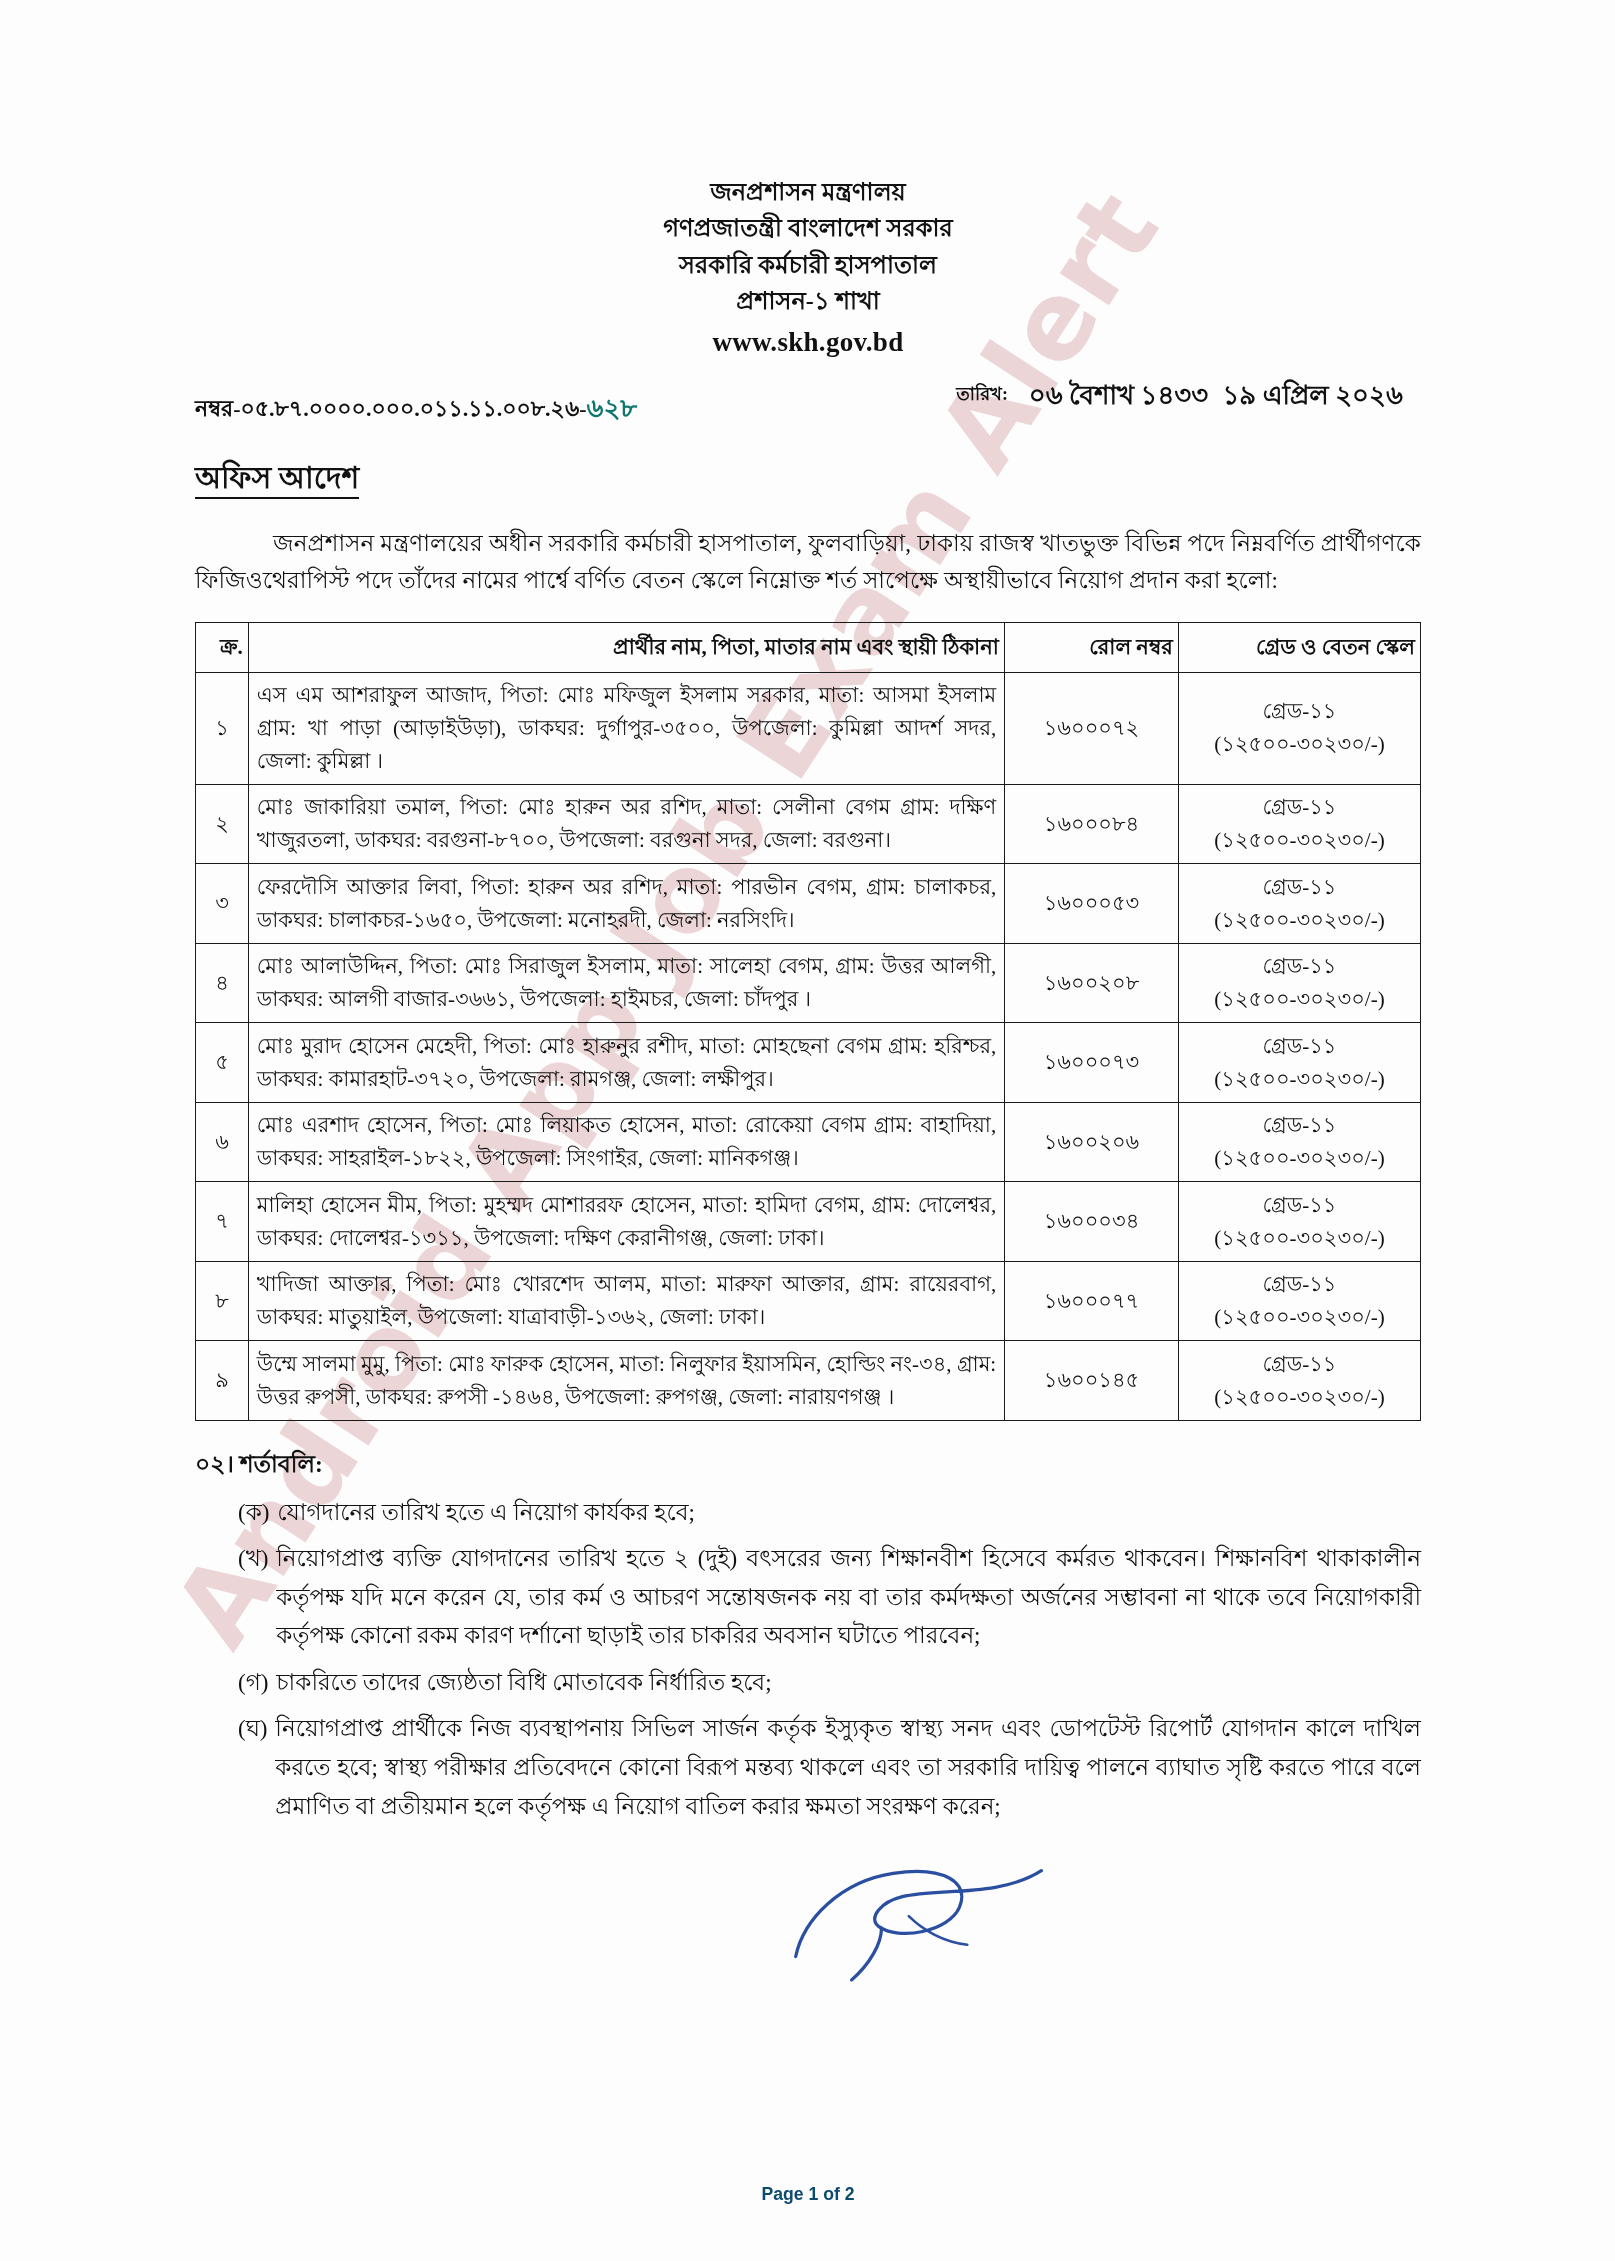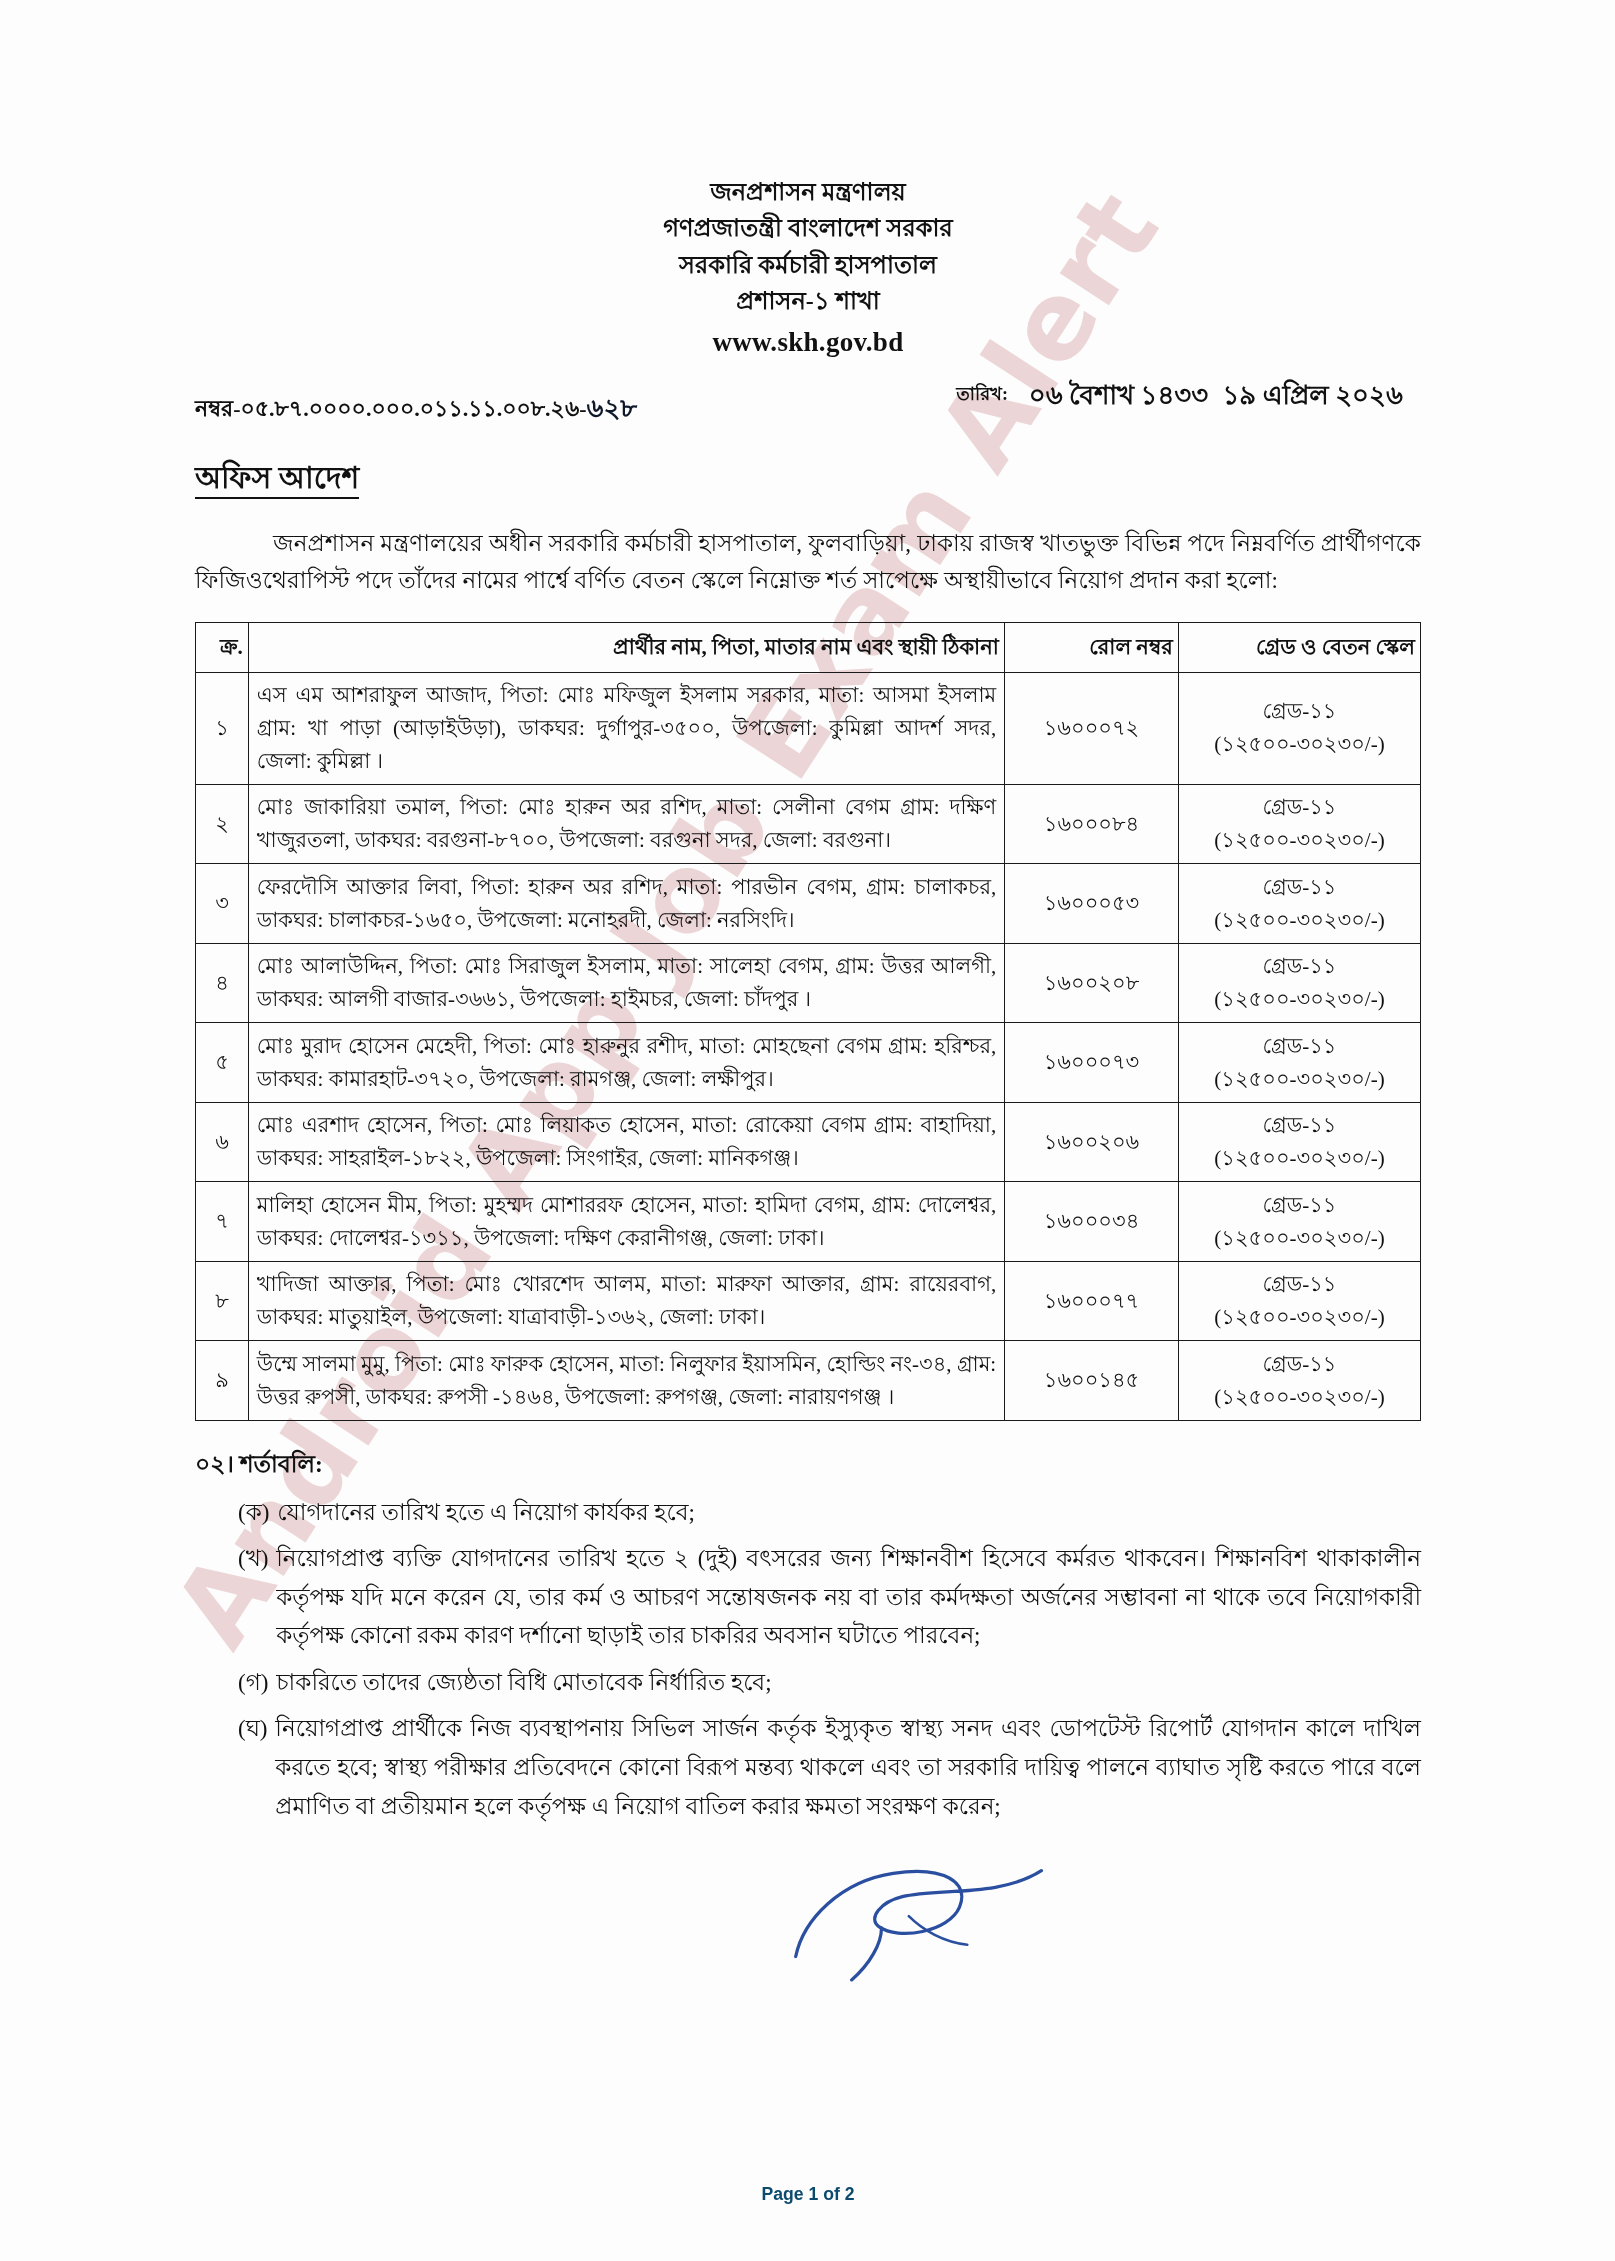--- a/index.html
+++ b/index.html
@@ -82,21 +82,21 @@
   .memo-no {
     font-size: 22px;
     font-weight: 600;
     position: relative;
     padding-top: 9px;
     white-space: nowrap;
   }
   .memo-no .hand {
     display: inline-block;
     font-size: 26px;
-    color: #0f172a;
+    color: #0f766e;
     transform: translateY(1.3px);
   }
   .date-block {
     display: flex;
     align-items: center;
     gap: 17px;
     padding-right: 14.3px;
     padding-top: 0;
   }
   .date-label {

